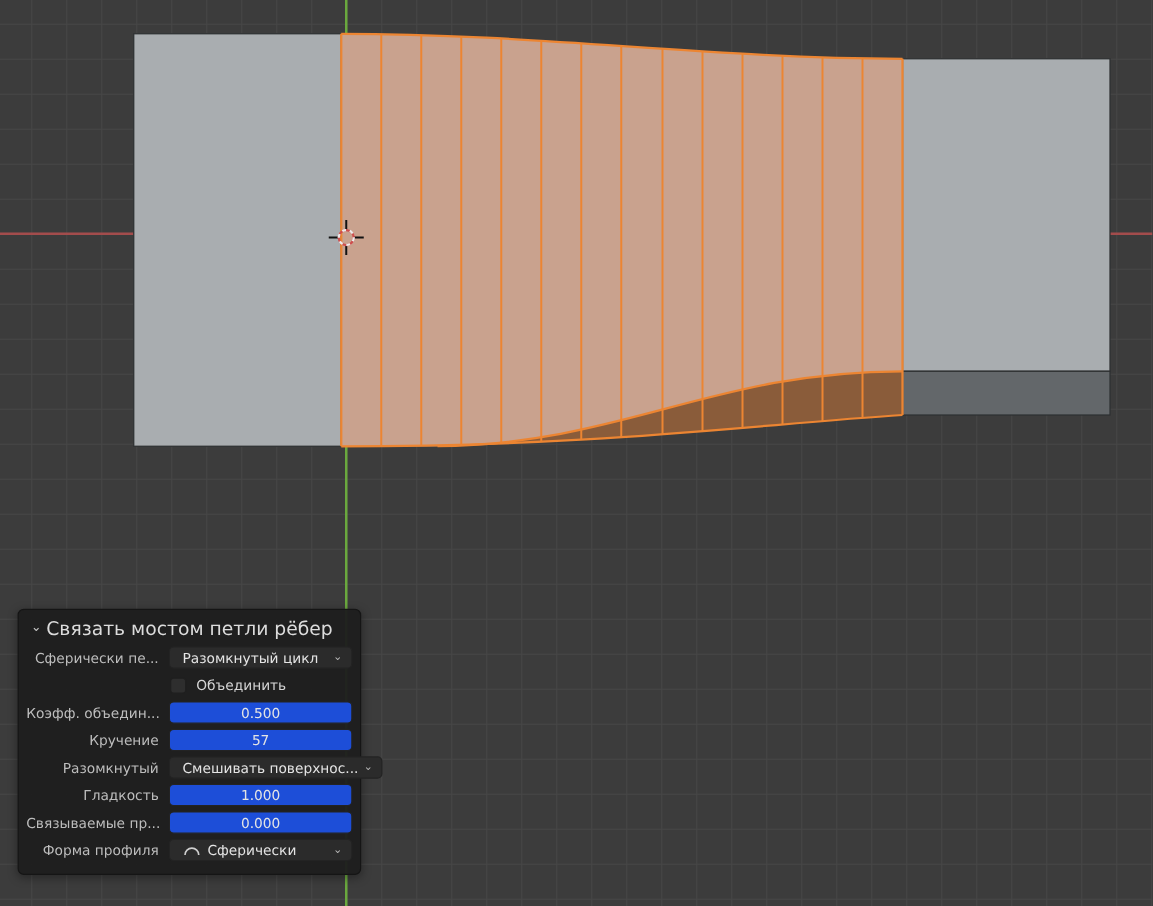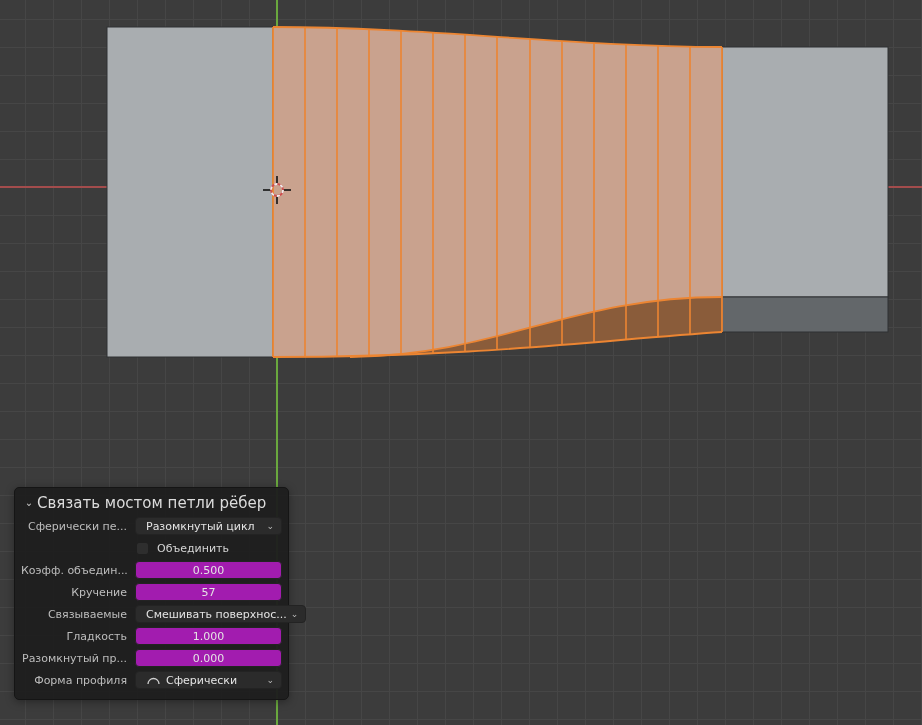--- a/index.html
+++ b/index.html
@@ -35,21 +35,21 @@
   .row{display:flex;align-items:center;height:22px;}
   .lbl{
     width:106px;flex:none;text-align:right;padding-right:8px;
     font-size:11px;color:#bdbdbd;white-space:nowrap;overflow:hidden;
   }
   .field{
     flex:1;height:18px;box-sizing:border-box;border-radius:4px;
     display:flex;align-items:center;font-size:11px;color:#e4e4e4;
     border:1px solid #232323;
   }
-  .field.number{justify-content:center;background:#a21caf;}
+  .field.number{justify-content:center;background:#1d4ed8;}
   .field.dropdown{background:#2b2b2b;padding:0 7px 0 10px;justify-content:flex-start;}
   .field.dropdown .dd-text{flex:1;white-space:nowrap;overflow:hidden;}
   .dd-chev{color:#bdbdbd;font-size:9px;margin-left:4px;flex:none;}
   .chk-wrap{flex:1;display:flex;}
   .checkbox{
     width:13px;height:13px;box-sizing:border-box;border-radius:3px;
     background:#2e2e2e;border:1px solid #1f1f1f;margin-left:1px;flex:none;
   }
   .chk-label{font-size:11px;color:#d5d5d5;margin-left:8px;white-space:nowrap;}
   .profile-icon{flex:none;margin-right:6px;display:flex;align-items:center;}
@@ -138,34 +138,34 @@
     <div class="field number">0.500</div>
   </div>
 
   <div class="row">
     <div class="lbl">Кручение</div>
     <div class="field number">57</div>
   </div>
 
 
   <div class="row">
-    <div class="lbl">Связываемые</div>
+    <div class="lbl">Разомкнутый</div>
     <div class="field dropdown">
       <span class="dd-text">Смешивать поверхнос...</span>
       <span class="dd-chev">⌄</span>
     </div>
   </div>
 
   <div class="row">
     <div class="lbl">Гладкость</div>
     <div class="field number">1.000</div>
   </div>
 
   <div class="row">
-    <div class="lbl">Разомкнутый пр...</div>
+    <div class="lbl">Связываемые пр...</div>
     <div class="field number">0.000</div>
   </div>
 
   <div class="row">
     <div class="lbl">Форма профиля</div>
     <div class="field dropdown">
       <span class="profile-icon">
         <svg width="14" height="12" viewBox="0 0 14 12">
           <path d="M2 10 A 5.5 5.5 0 0 1 13 10" fill="none" stroke="#cfcfcf" stroke-width="1.3"></path>
         </svg>

